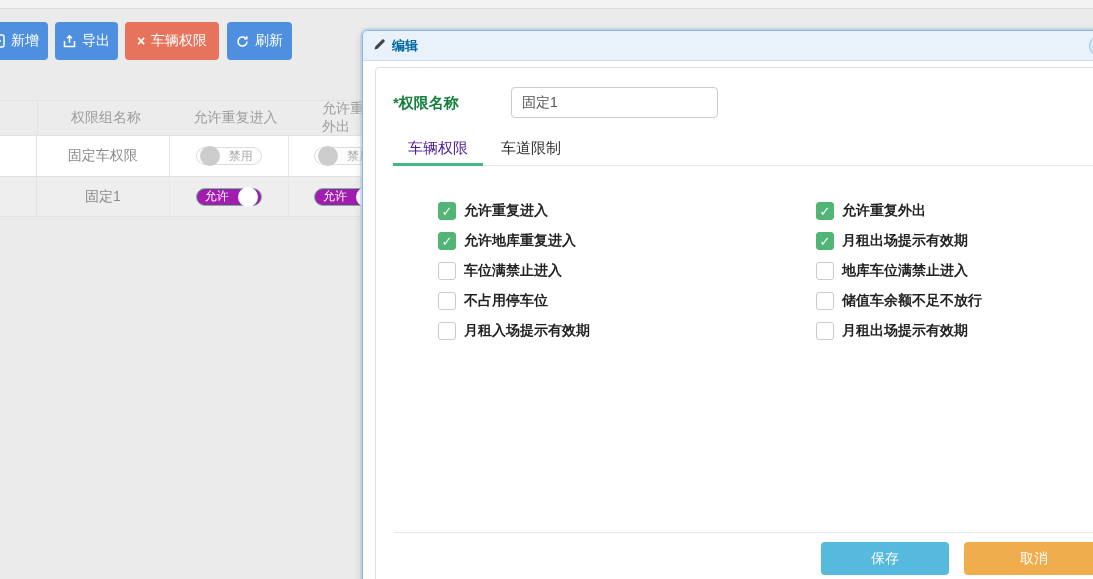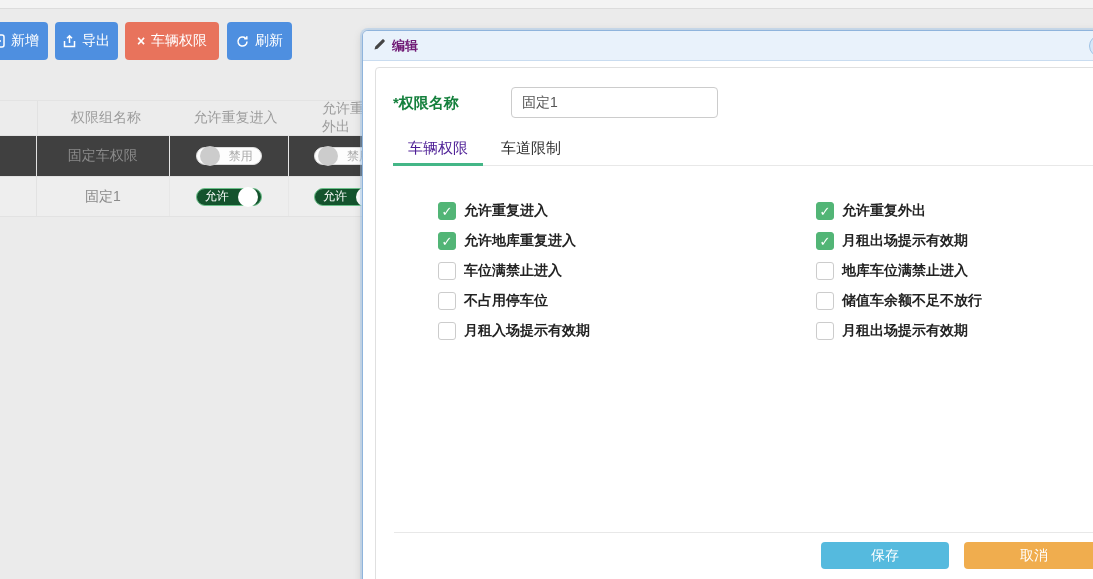--- a/index.html
+++ b/index.html
@@ -16,45 +16,45 @@
           background:#4e8fe0; color:#fff; font-size:14px; display:flex; align-items:center;
           justify-content:center; gap:6px; cursor:pointer; font-family:inherit; }
   .tbtn.danger { background:#e8735c; }
   .tbtn svg { display:block; }
   .bicon-x { font-size:14px; font-weight:bold; line-height:1; }
 
   
   .tbl { position:absolute; left:0; top:100px; width:380px; }
   .trow { display:flex; align-items:center; border-bottom:1px solid #e2e2e2; }
   .trow.head { height:36px; background:#ececec; border-top:1px solid #e3e3e3; color:#9c9c9c; font-size:14px; }
-  .trow.r1 { height:41px; background:#404040; color:#8a8a8a; font-size:14px; }
+  .trow.r1 { height:41px; background:#ffffff; color:#8a8a8a; font-size:14px; }
   .trow.r2 { height:40px; background:#eeeeee; color:#8a8a8a; font-size:14px; }
   .c0 { width:38px; align-self:stretch; border-right:1px solid #e2e2e2; }
   .c1 { width:136px; text-align:center; }
   .c2 { width:123px; display:flex; justify-content:center; align-self:stretch; align-items:center; border-left:1px solid #e7e7e7; }
   .c3 { flex:1; display:flex; justify-content:flex-start; padding-left:25px; align-self:stretch; align-items:center; border-left:1px solid #e7e7e7; }
   .trow.head .c2, .trow.head .c3 { border-left:none; }
 
   
   .toggle { width:66px; height:18px; border-radius:13px; display:flex; align-items:center;
             background:#fdfdfd; border:1px solid #ddd; padding:0 3px; gap:4px; cursor:pointer; }
   .toggle .knob { width:20px; height:20px; border-radius:50%; background:#ccc; flex:0 0 auto; }
   .toggle .tlabel { font-size:12px; color:#aaa; flex:1; text-align:center; }
-  .toggle.on { background:#14532d; border-color:#6cc08a; flex-direction:row-reverse; }
+  .toggle.on { background:#a21caf; border-color:#6cc08a; flex-direction:row-reverse; }
   .toggle.on .knob { background:#fff; }
   .toggle.on .tlabel { color:#fff; }
 
   
   .modal { position:absolute; left:362px; top:30px; width:740px; height:560px;
            background:#fff; border:1px solid #8fb4dc; border-radius:6px 0 0 0;
            box-shadow:0 0 0 2px rgba(160,198,236,.45), 0 2px 10px rgba(0,0,0,.15); }
   .mhead { position:absolute; left:0; top:0; right:0; height:30px; background:#e9f2fb;
            border-bottom:1px solid #c9dcf0; border-radius:5px 0 0 0;
            display:flex; align-items:center; padding-left:10px; gap:6px; }
-  .mtitle { color:#701a75; font-size:13px; font-weight:bold; }
+  .mtitle { color:#0369a1; font-size:13px; font-weight:bold; }
   .mclose { position:absolute; top:4px; right:-10px; width:22px; height:22px; border-radius:50%;
             background:#d6e7f8; border:1px solid #9fc2e5; cursor:pointer; }
   .mpanel { position:absolute; left:12px; top:36px; right:-20px; bottom:-20px;
             border:1px solid #e0e0e0; border-radius:4px; background:#fff; }
 
   .flabel { position:absolute; left:30px; top:63px; width:92px; text-align:left;
             color:#15803d; font-size:15px; font-weight:bold; }
   .finput { position:absolute; left:148px; top:56px; width:207px; height:31px;
             border:1px solid #ccc; border-radius:4px; padding:0 10px; font-size:14px;
             color:#555; font-family:inherit; outline:none; }
@@ -70,21 +70,21 @@
   .cb .box { width:18px; height:18px; border:1px solid #ccc; border-radius:3px; background:#fff;
              display:flex; align-items:center; justify-content:center; }
   .cb .box .tick { display:none; color:#fff; font-size:13px; font-weight:bold; line-height:1; }
   .cb .box.checked { background:#52b576; border-color:#52b576; }
   .cb .box.checked .tick { display:block; }
   .cb .cbl { font-size:14px; font-weight:bold; color:#222; }
   .colL { left:75px; }
   .colR { left:453px; }
 
   .fdivider { position:absolute; left:31px; right:0; top:501px; height:1px; background:#e8e8e8; }
-  .mbtn { position:absolute; top:511px; height:27px; border:none; border-radius:4px;
+  .mbtn { position:absolute; top:511px; height:33px; border:none; border-radius:4px;
           color:#fff; font-size:14px; cursor:pointer; font-family:inherit; }
   .mbtn.save { left:458px; width:128px; background:#55bade; }
   .mbtn.cancel { left:601px; width:140px; background:#f0ad4e; }
 </style>
 </head>
 <body>
 
 <div class="stage">
 
   <div class="topstrip"></div>

